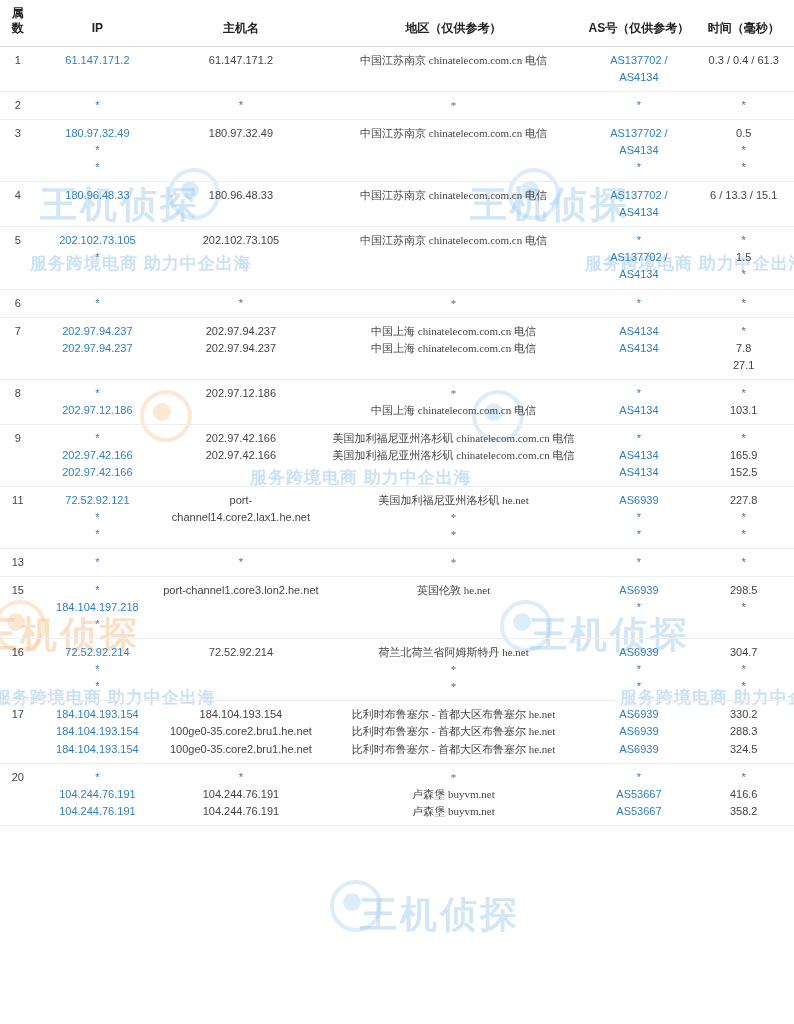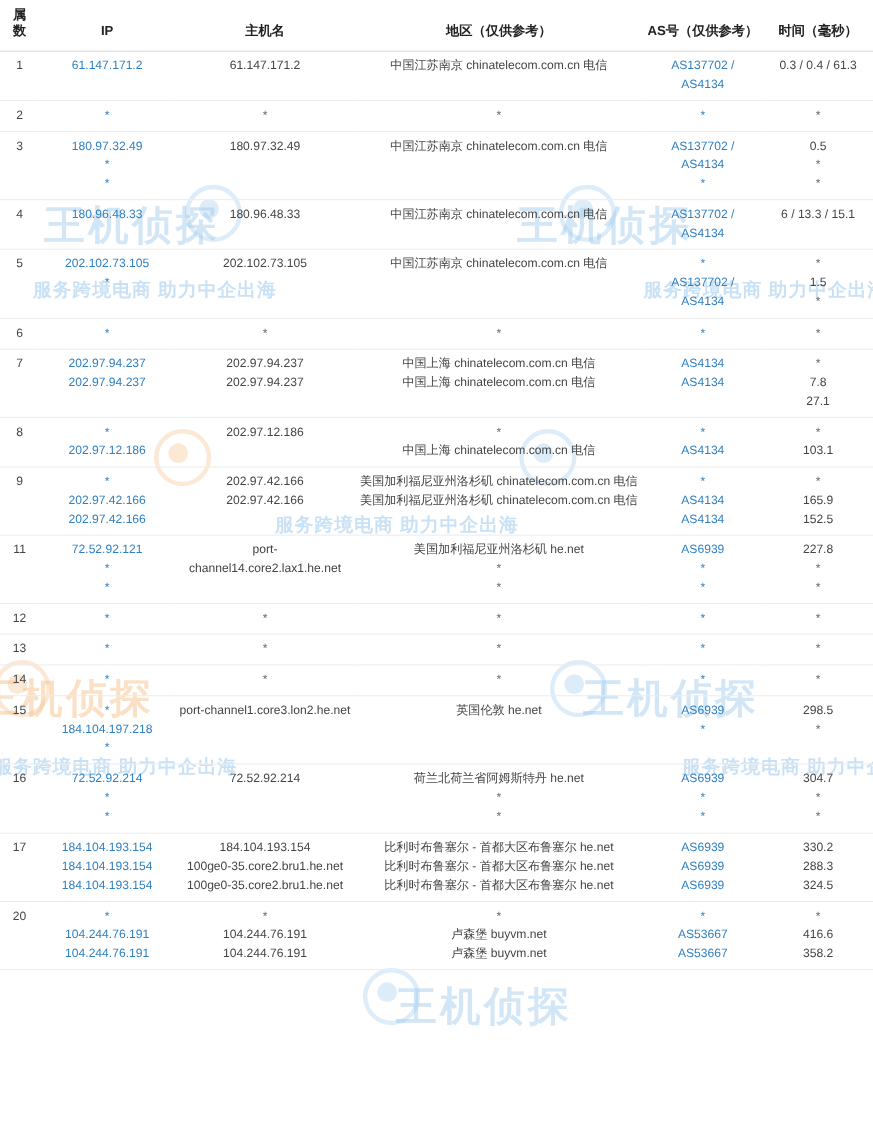--- a/index.html
+++ b/index.html
@@ -96,21 +96,21 @@
     text-align: left;
     padding-left: 12px;
     color: #555;
     font-size: 11px;
   }
   td.ip { color: #2f7fc1; }
   td.ip .line { color: #2f7fc1; }
   td.as { color: #2f7fc1; }
   td.as .line { color: #2f7fc1; }
   td.host { color: #444; }
-  td.region { color: #444; font-size: 11px; }
+  td.region { color: #444; font-size: 11px; font-family: Liberation Serif, serif; }
   td.time { color: #444; }
   .line { display: block; min-height: 16px; }
   .star { color: #666; }
 
   .col-hop   { width: 34px; }
   .col-ip    { width: 118px; }
   .col-host  { width: 156px; }
   .col-region{ width: 250px; }
   .col-as    { width: 104px; }
   .col-time  { width: 96px; }
@@ -381,57 +381,21 @@
             <span class="line star">*</span>
             <span class="line star">*</span>
           </td>
           <td class="time">
             <span class="line">227.8</span>
             <span class="line star">*</span>
             <span class="line star">*</span>
           </td>
         </tr>
         <tr>
-          <td class="hop">12</td>
-          <td class="ip">
-            <span class="line star">*</span>
-          </td>
-          <td class="host">
-            <span class="line star">*</span>
-          </td>
-          <td class="region">
-            <span class="line star">*</span>
-          </td>
-          <td class="as">
-            <span class="line star">*</span>
-          </td>
-          <td class="time">
-            <span class="line star">*</span>
-          </td>
-        </tr>
-        <tr>
           <td class="hop">13</td>
-          <td class="ip">
-            <span class="line star">*</span>
-          </td>
-          <td class="host">
-            <span class="line star">*</span>
-          </td>
-          <td class="region">
-            <span class="line star">*</span>
-          </td>
-          <td class="as">
-            <span class="line star">*</span>
-          </td>
-          <td class="time">
-            <span class="line star">*</span>
-          </td>
-        </tr>
-        <tr>
-          <td class="hop">14</td>
           <td class="ip">
             <span class="line star">*</span>
           </td>
           <td class="host">
             <span class="line star">*</span>
           </td>
           <td class="region">
             <span class="line star">*</span>
           </td>
           <td class="as">

